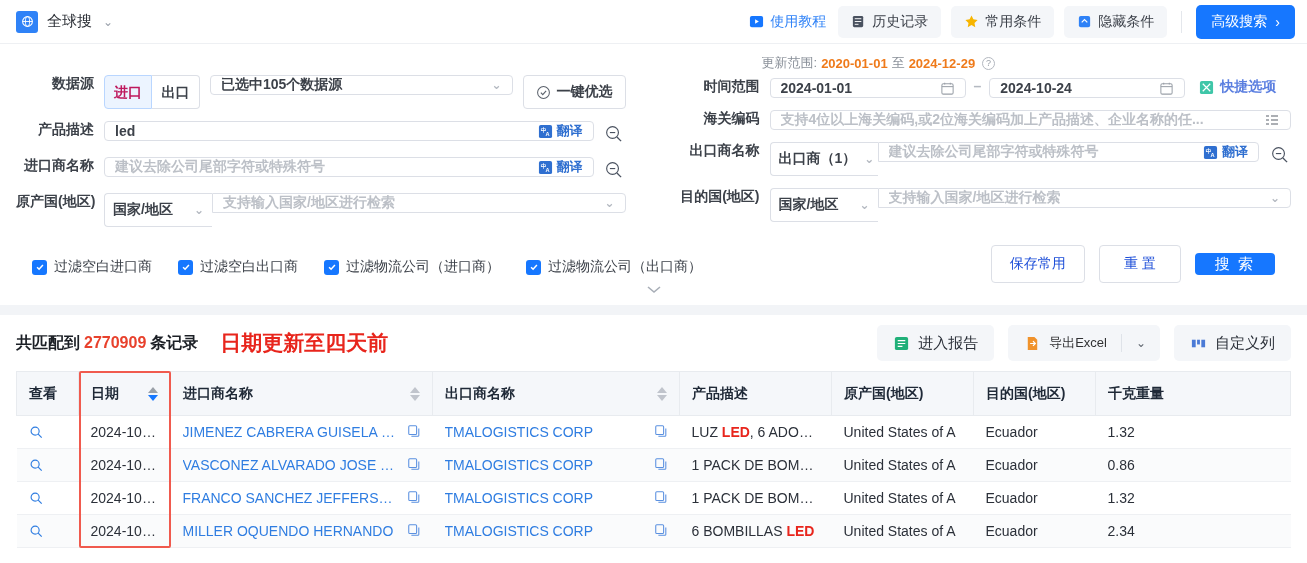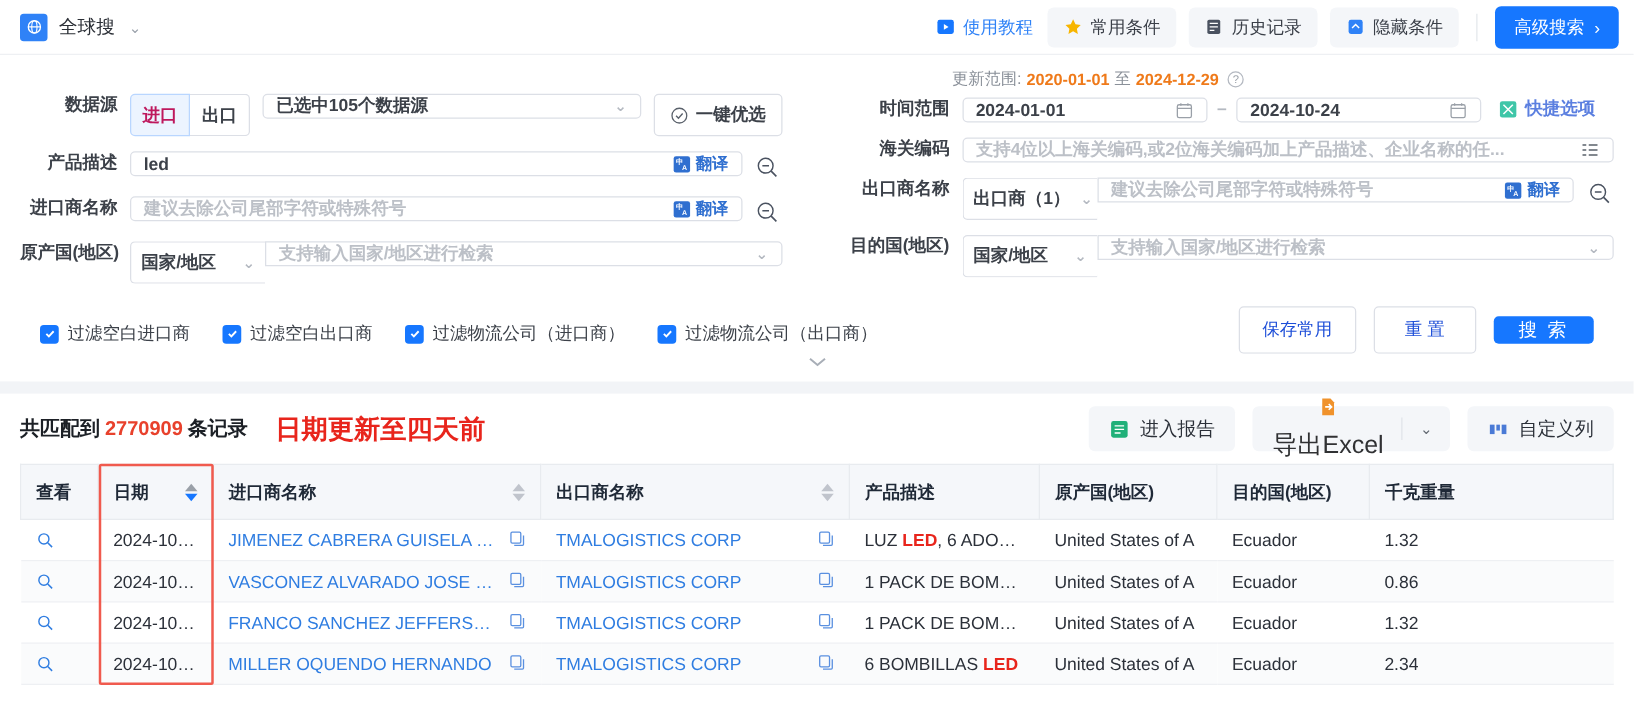--- a/index.html
+++ b/index.html
@@ -169,21 +169,21 @@
   .res-note {
     color:#e8251c; font-size:21px; font-weight:bold; margin-left:22px;
     font-family:"DejaVu Sans", sans-serif;
   }
   .res-actions { margin-left:auto; display:flex; align-items:center; gap:14px; }
   .r-btn {
     background:#f4f6f9; border-radius:5px; height:36px; padding:0 16px;
     display:flex; align-items:center; gap:8px; font-size:15px; color:#2b3039; cursor:pointer;
   }
   .r-btn-group { display:flex; align-items:center; background:#f4f6f9; border-radius:5px; height:36px; }
-  .r-btn-group .main { display:flex; align-items:center; gap:8px; padding:0 14px 0 16px; font-size:20px; cursor:pointer;flex-direction:column; }
+  .r-btn-group .main { display:flex; align-items:center; gap:8px; padding:0 14px 0 16px; font-size:13px; cursor:pointer; }
   .r-sep { width:1px; height:18px; background:#dfe3e9; }
   .r-btn-group .arrow { padding:0 14px; color:#606770; font-size:12px; cursor:pointer; display:flex; align-items:center; }
 
   
   table { border-collapse: collapse; width: 100%; table-layout: fixed; }
   thead th {
     background:#f5f7fa; height:44px; font-size:14px; color:#1f2937;
     text-align:left; padding:0 12px; font-weight:bold;
     border:1px solid #e8ebef; border-left:none; border-top:1px solid #e8ebef;
     white-space:nowrap;
@@ -239,33 +239,33 @@
         <svg width="15" height="15" viewBox="0 0 16 16">
             <rect x="1" y="2" width="14" height="12" rx="2" fill="#1677ff"></rect>
             <path d="M6.5 5.5l4 2.5-4 2.5z" fill="#fff"></path>
           </svg>
       </span>
       <span>使用教程</span>
     </div>
     <div class="tb-btn">
       <span class="ico">
         <svg width="15" height="15" viewBox="0 0 16 16">
-            <path d="M8 1.5l2 4.2 4.5.6-3.3 3.2.8 4.5L8 11.8 4 14l.8-4.5L1.5 6.3l4.5-.6z" fill="#f7b500"></path>
-          </svg>
-      </span>
-      <span>常用条件</span>
-    </div>
-    <div class="tb-btn">
-      <span class="ico">
-        <svg width="15" height="15" viewBox="0 0 16 16">
             <rect x="2" y="2" width="11" height="12" rx="1.5" fill="#4a5260"></rect>
             <path d="M4 5h7M4 8h7M4 11h4" stroke="#fff" stroke-width="1"></path>
           </svg>
       </span>
       <span>历史记录</span>
+    </div>
+    <div class="tb-btn">
+      <span class="ico">
+        <svg width="15" height="15" viewBox="0 0 16 16">
+            <path d="M8 1.5l2 4.2 4.5.6-3.3 3.2.8 4.5L8 11.8 4 14l.8-4.5L1.5 6.3l4.5-.6z" fill="#f7b500"></path>
+          </svg>
+      </span>
+      <span>常用条件</span>
     </div>
     <div class="tb-btn">
       <span class="ico">
         <svg width="15" height="15" viewBox="0 0 16 16">
             <rect x="2" y="2" width="12" height="12" rx="2" fill="#2f82f7"></rect>
             <path d="M5 9l3-3 3 3" stroke="#fff" stroke-width="1.3" fill="none"></path>
           </svg>
       </span>
       <span>隐藏条件</span>
     </div>

